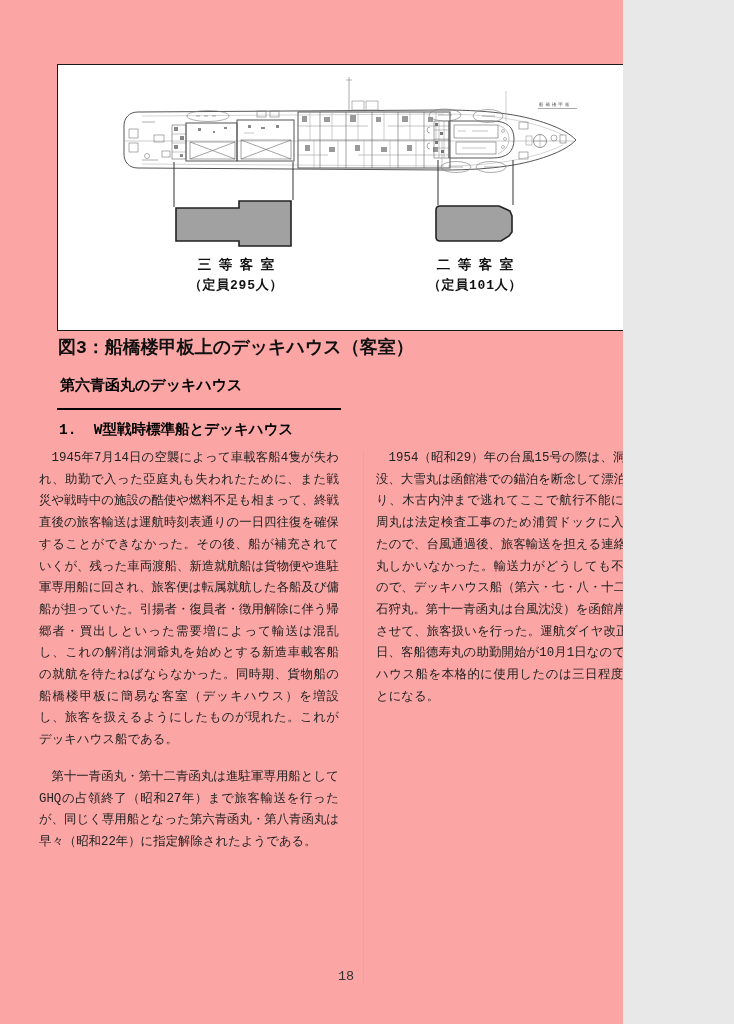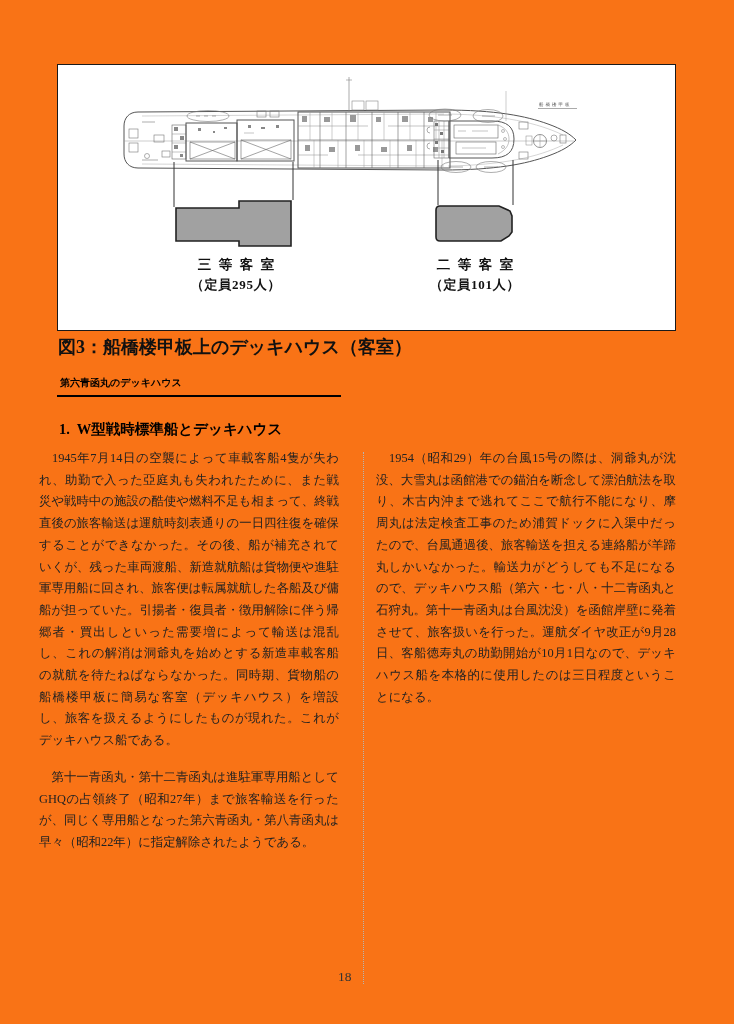--- a/index.html
+++ b/index.html
@@ -1,31 +1,31 @@
 <!DOCTYPE html>
 <html><head>
 <meta charset="utf-8">
 <style>
   html,body{margin:0;padding:0;background:#e8e8e8;}
-  #page{position:relative;width:734px;height:1024px;background:#f97316;overflow:hidden;
-        font-family:Liberation Serif, serif;color:#1c1c1c;}
+  #page{position:relative;width:623px;height:1024px;background:#fca5a5;overflow:hidden;
+        font-family:Liberation Mono, monospace;color:#1c1c1c;}
 
   
   #figure-box{position:absolute;left:57px;top:64px;width:619px;height:267px;
               border:1.5px solid #1a1a1a;box-sizing:border-box;background:#fff;}
   #figure-box svg{position:absolute;left:0;top:0;}
   .callout-label{position:absolute;text-align:center;color:#111;}
   .callout-title{font-size:13.5px;font-weight:600;letter-spacing:0.55em;text-indent:0.55em;}
   .callout-cap{font-size:13px;font-weight:600;letter-spacing:0.06em;margin-top:2px;}
   #figure-caption{position:absolute;left:58px;top:335px;font-size:18px;font-weight:600;color:#111;}
 
   
   #section-heading{position:absolute;left:57px;top:376px;width:281px;
-                   font-size:10px;font-weight:bold;color:#000;
-                   border-bottom:2.5px solid #000;padding:0 0 5px 3px;}
+                   font-size:15px;font-weight:bold;color:#000;
+                   border-bottom:2.5px solid #000;padding:0 0 13px 3px;}
   #section-subheading{position:absolute;left:59px;top:420px;font-size:14.5px;font-weight:bold;
                       color:#000;white-space:pre-wrap;text-align:right;}
 
   
   .col{position:absolute;top:448px;width:300px;}
   #col-left{left:39px;}
   #col-right{left:376px;}
   .col p{margin:0 0 15px 0;font-size:12.4px;line-height:21.7px;text-align:justify;
          color:#222;word-break:break-all;}
   #col-divider{position:absolute;left:363px;top:452px;height:532px;width:0;

